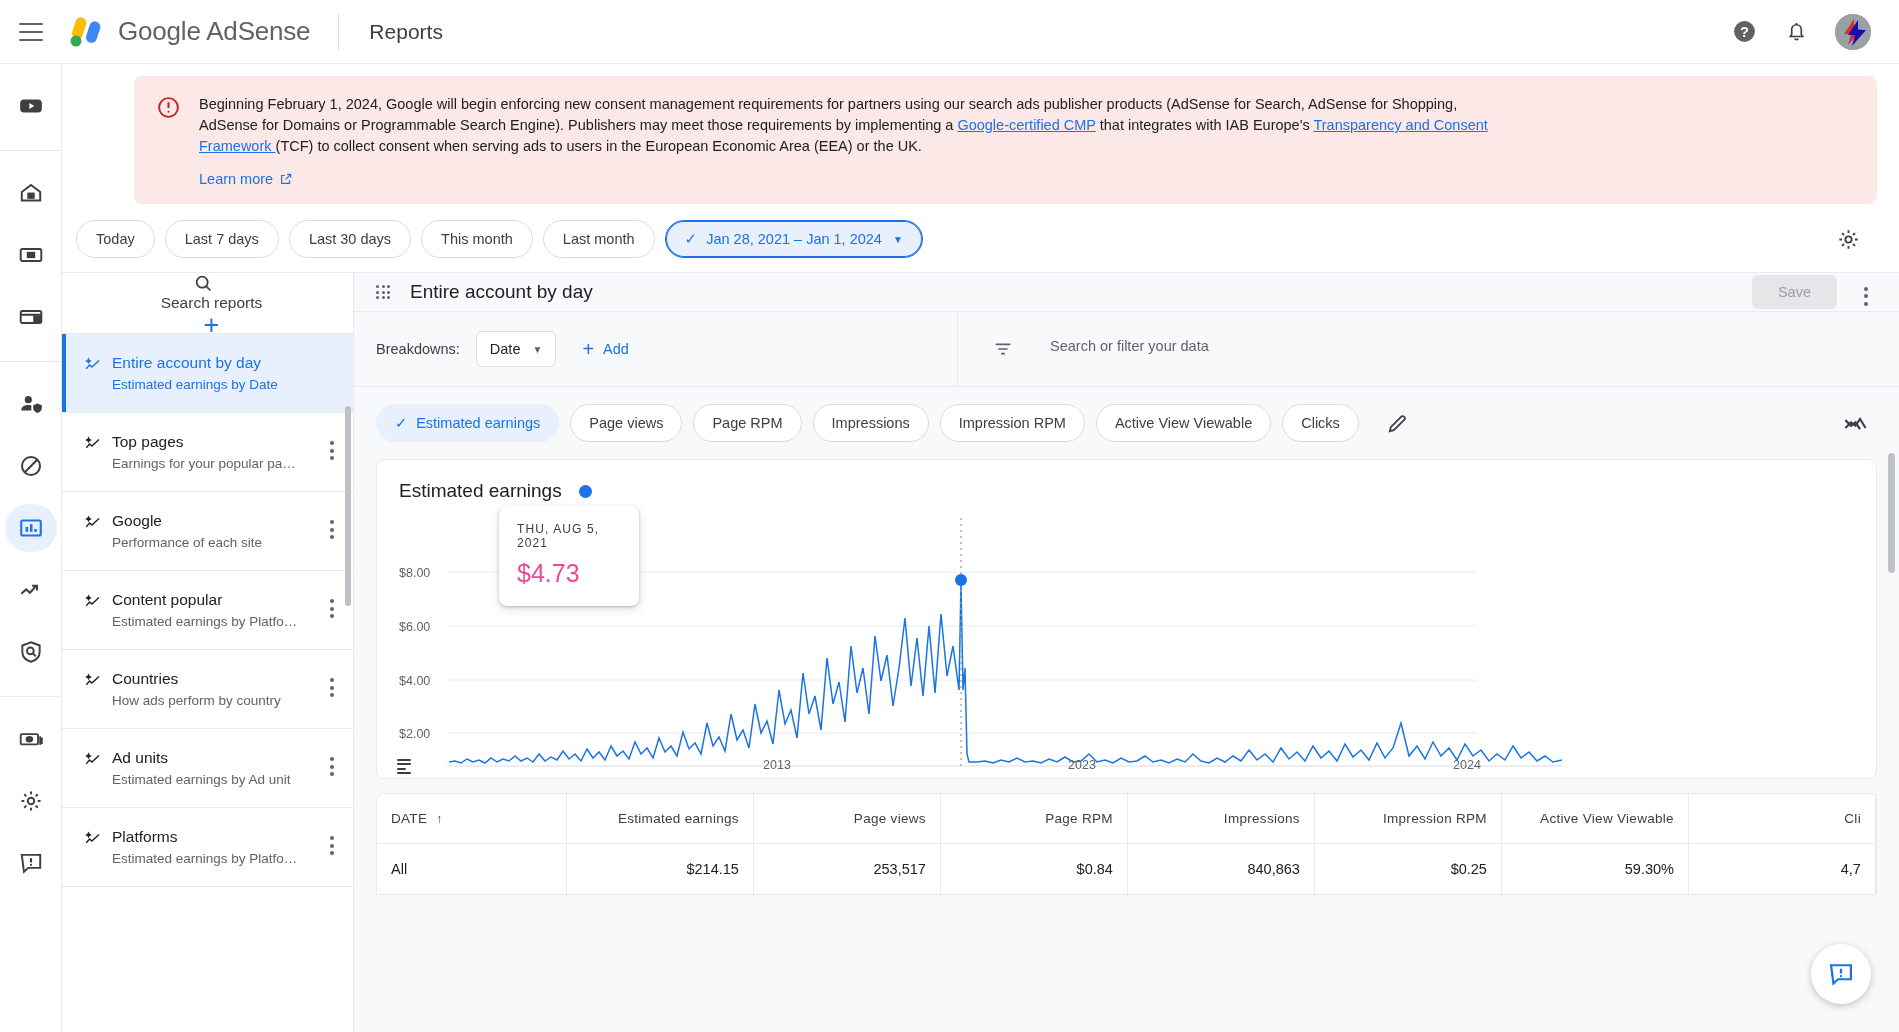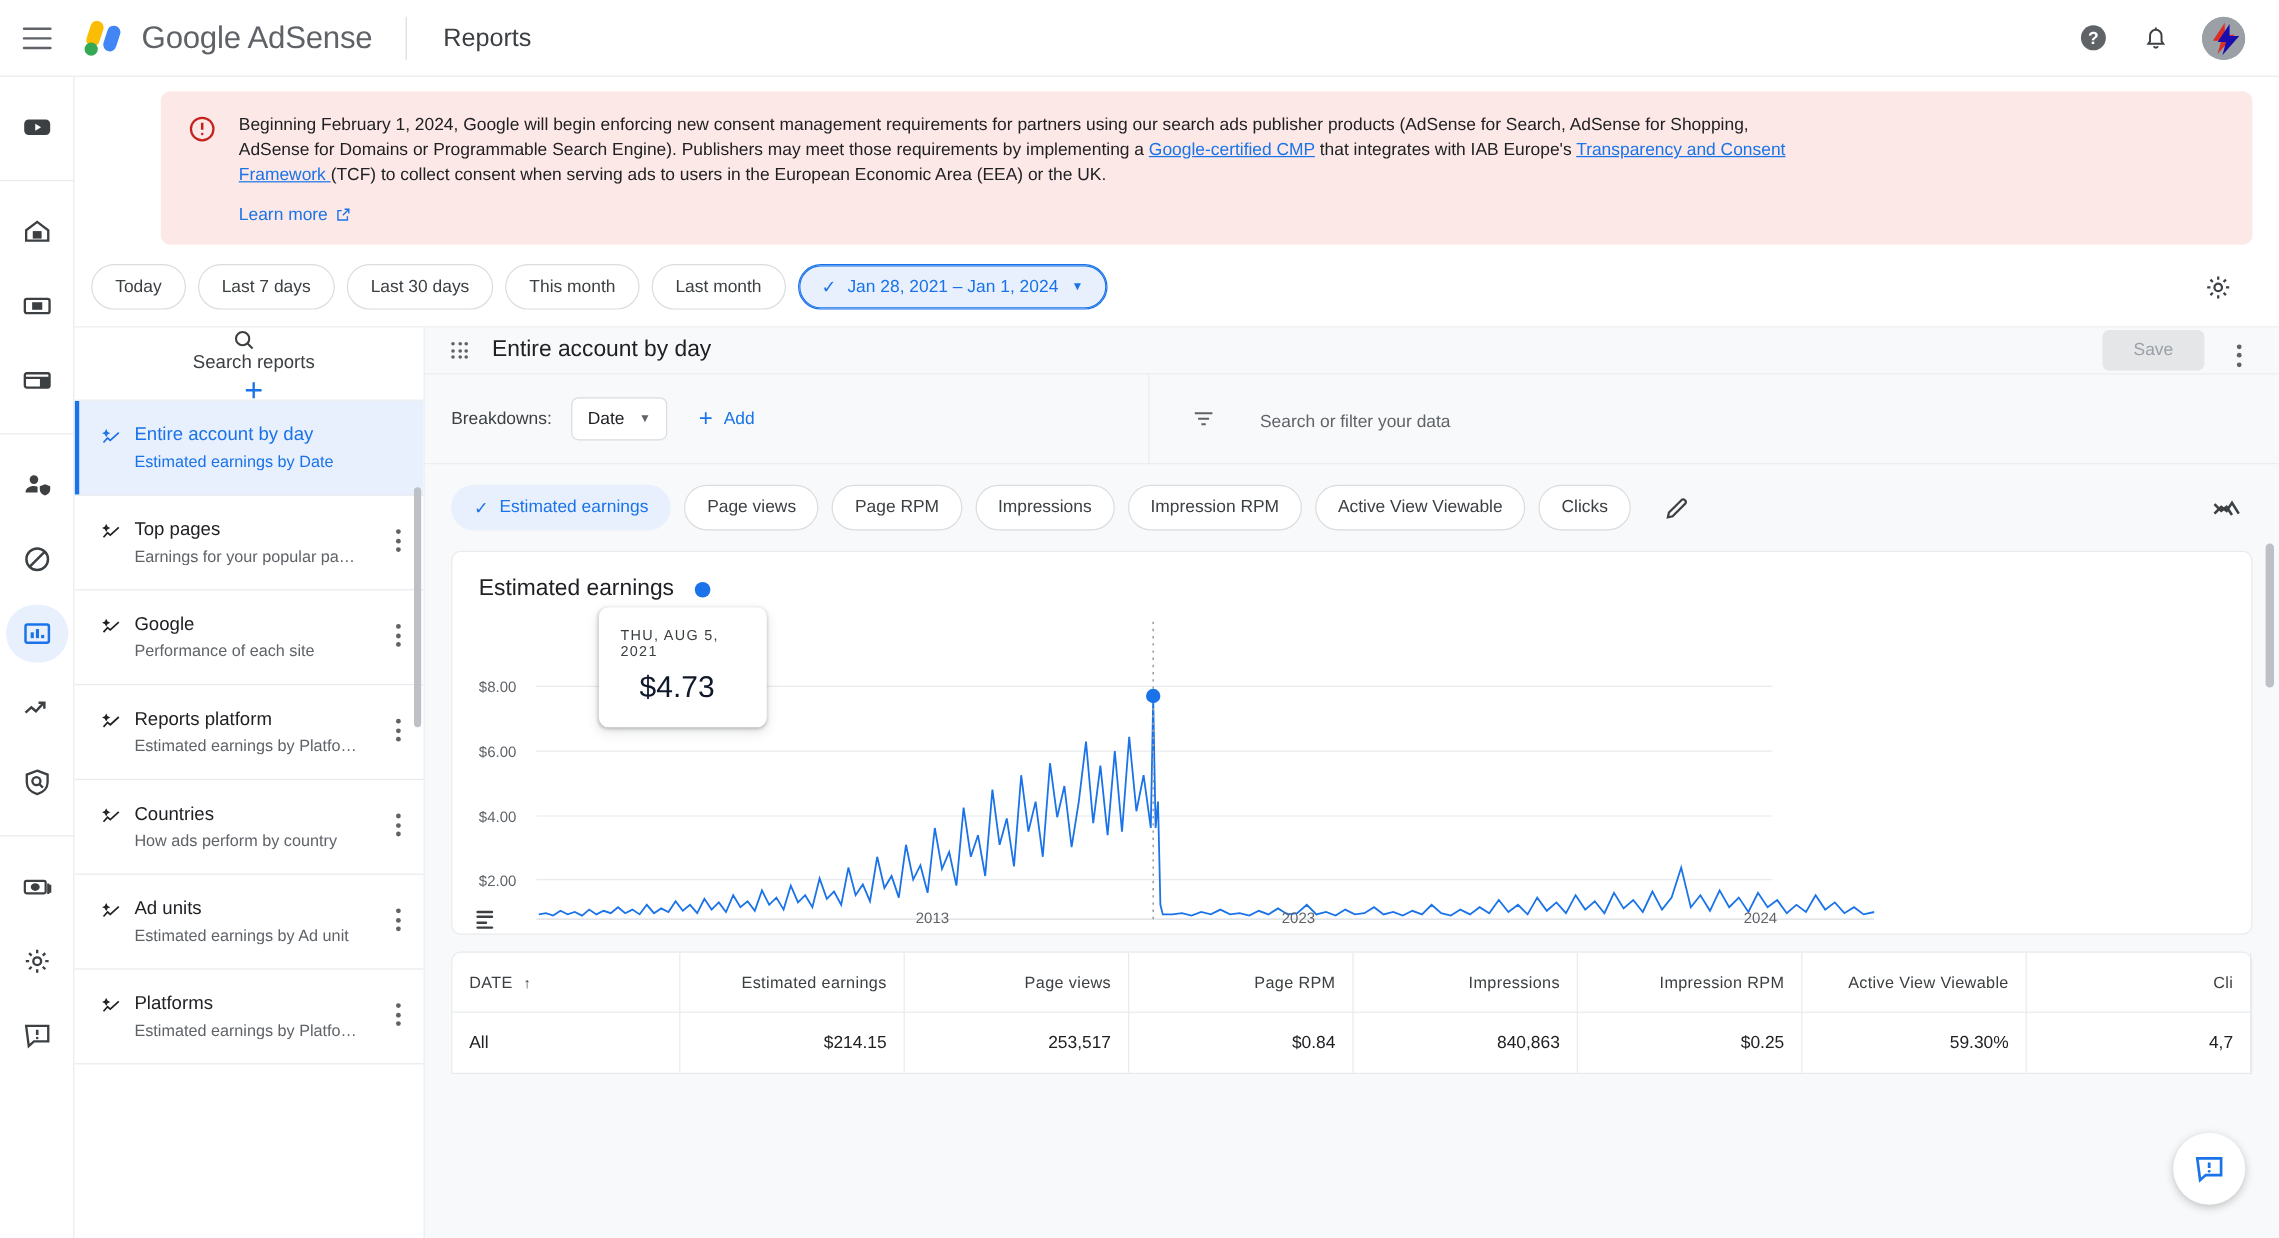--- a/index.html
+++ b/index.html
@@ -99,21 +99,21 @@
   .breakdowns { height:76px; background:#f8f9fa; border-top:1px solid #e8eaed;
                 border-bottom:1px solid #e8eaed; display:flex; align-items:center; }
   .bd-left { display:flex; align-items:center; padding-left:22px; width:604px; height:100%; border-right:1px solid #e8eaed; }
   .bd-label { font-size:14.5px; color:#3c4043; margin-right:16px; }
   .bd-select { height:36px; border:1px solid #dadce0; border-radius:6px; background:#fff;
                display:flex; align-items:center; padding:0 13px; font-size:14.5px; cursor:pointer; }
   .bd-select .caret { margin-left:12px; font-size:10px; color:#5f6368; }
   .bd-add { display:flex; align-items:center; color:#1a73e8; font-size:14.5px; font-weight:500;
             margin-left:26px; cursor:pointer; }
   .bd-add .p { font-size:20px; margin-right:9px; line-height:1; }
-  .bd-right { display:flex; align-items:flex-end; padding-left:34px; flex:1; }
+  .bd-right { display:flex; align-items:flex-start; padding-left:34px; flex:1; }
   .filter-ph { font-size:14.5px; color:#5f6368; margin-left:36px; }
 
   .metrics { height:72px; display:flex; align-items:center; padding-left:22px; background:#f8f9fa; position:relative; }
   .mchip { height:38px; border:1px solid #dadce0; border-radius:19px; background:#fff;
            display:flex; align-items:center; padding:0 18px; font-size:14.5px; color:#3c4043;
            margin-right:11px; cursor:pointer; white-space:nowrap; }
   .mchip.selected { background:#e8f0fe; border-color:#e8f0fe; color:#1a73e8; font-weight:500; }
   .mchip .ck { margin-right:9px; }
   .pencil { margin-left:16px; cursor:pointer; display:flex; }
   .chart-type-ic { position:absolute; right:30px; cursor:pointer; display:flex; }
@@ -122,21 +122,21 @@
   .chart-card { margin:0 22px 0 22px; background:#fff; border:1px solid #e8eaed;
                 border-radius:8px; height:320px; position:relative; overflow:hidden; }
   .chart-title { font-size:19px; color:#202124; padding:20px 0 0 22px; display:flex; align-items:center; }
   .legend-dot { width:13px; height:13px; border-radius:50%; background:#1a73e8; margin-left:17px; }
   .plot { position:absolute; left:0; right:0; top:58px; bottom:0; }
   .ylab { position:absolute; font-size:12.5px; color:#5f6368; left:22px; }
   .tooltip { position:absolute; left:122px; top:-12px; width:140px; background:#fff;
              border-radius:8px; box-shadow:0 1px 3px rgba(60,64,67,.3),0 4px 10px rgba(60,64,67,.15);
              padding:16px 16px 18px 18px; z-index:5; }
   .tt-date { font-size:12px; letter-spacing:1.1px; color:#3c4043; }
-  .tt-val { font-size:25px; color:#0f172a; margin-top:9px;margin-left:16px; }
+  .tt-val { font-size:25px; color:#ec4899; margin-top:9px; }
   .xlab { position:absolute; bottom:6px; font-size:12.5px; color:#5f6368; transform:translateX(-50%); }
   .hamb-small { position:absolute; left:20px; bottom:4px; display:flex; flex-direction:column; gap:2.5px; }
   .hamb-small i { display:block; height:2px; background:#3c4043; border-radius:1px; }
 
   
   .tbl { margin:14px 22px 0 22px; background:#fff; border:1px solid #e8eaed; border-radius:8px 8px 0 0; }
   .tbl-row { display:flex; height:50px; align-items:center; }
   .tbl-head { border-bottom:1px solid #e8eaed; }
   .th, .td { font-size:13.5px; padding:0 14px; display:flex; align-items:center;
              height:50px; border-right:1px solid #e8eaed; }
@@ -391,21 +391,21 @@
             </div>
         </div>
 
         <div class="rep-item">
           <span class="rep-ic">
             <svg width="18" height="18" viewBox="0 0 24 24" fill="none" stroke="#202124" stroke-width="1.9">
               <path d="M3 17l4.5-5 3 2.6L20 6"></path>
                 <path d="M6 4.2l.8 1.6 1.6.8-1.6.8L6 9l-.8-1.6L3.6 6.6l1.6-.8z"></path>
             </svg></span>
           <div class="rep-txt">
-            <div class="rep-title">Reports platform</div>
+            <div class="rep-title">Content popular</div>
             <div class="rep-sub">Estimated earnings by Platfo…</div>
           </div>
           <div class="kebab">
               <i></i>
               <i></i>
               <i></i>
             </div>
         </div>
 
         <div class="rep-item">

